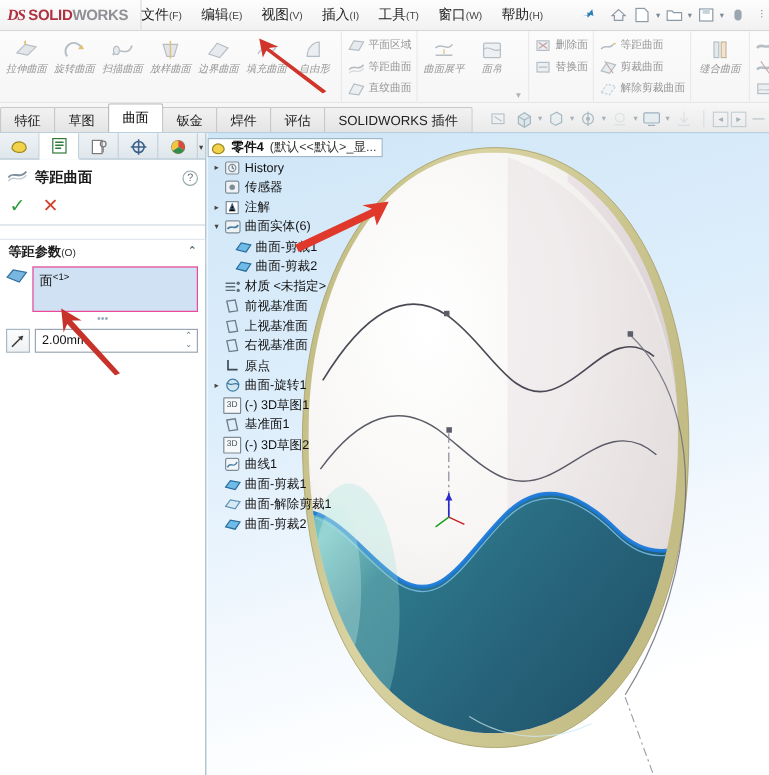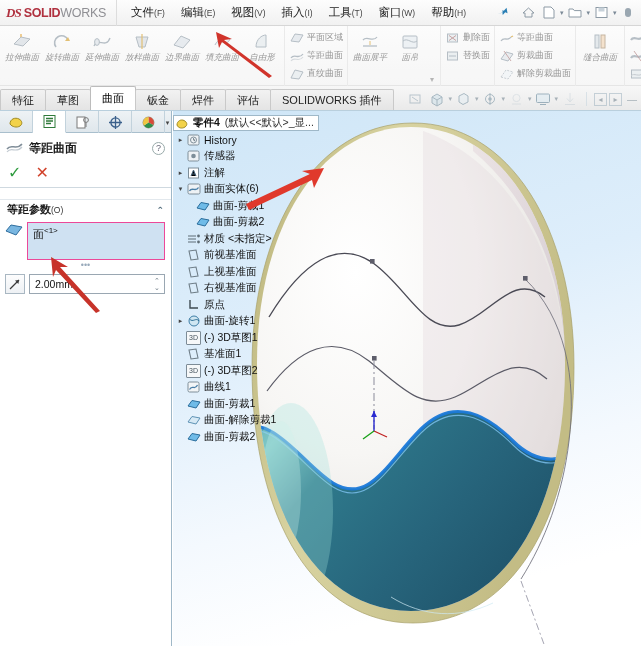--- a/index.html
+++ b/index.html
@@ -22,22 +22,22 @@
   }
   .logo {
     display:flex; align-items:center; height:26px; padding:0 10px 0 6px;
     border-right:1px solid #ddd;
   }
   .logo .ds {
     font-family:"Liberation Serif", serif; font-style:italic; font-weight:bold;
     font-size:13px; color:#b0313f; letter-spacing:-1px; margin-right:3px;
   }
   .logo .sw { font-weight:bold; font-size:12.5px; color:#b0313f; letter-spacing:-0.3px;}
-  .logo .sw i { font-style:normal; color:#8f8f94; font-weight:normal; }
-  .menus { display:flex; align-items:center; margin-left:14px; gap:16px; }
+  .logo .sw i { font-style:normal; color:#8f8f94; font-weight:bold; }
+  .menus { display:flex; align-items:center; gap:16px; }
   .menu-item { font-size:11.5px; color:#1a1a1a; white-space:nowrap; cursor:default; }
   .menu-item .mn { font-size:8.5px; color:#444; }
   .pin { margin-left:14px; color:#2a7fb5; font-size:12px; transform:rotate(35deg); }
   .qbar { margin-left:12px; display:flex; align-items:center; gap:3px; flex:1; }
   .qbtn {
     width:17px; height:17px; display:inline-flex; align-items:center; justify-content:center;
     color:#7b8996; font-size:12px;
   }
   .qcaret { font-size:7px; color:#7b8996; }
 
@@ -347,21 +347,21 @@
         </span>
         <span class="lbl">旋转曲面</span>
       </div>
       <div class="bigbtn">
         <span class="gi">
           <svg width="20" height="18" viewBox="0 0 20 18">
               <path d="M2 13 C6 4 14 16 18 5" fill="none" stroke="#9aa6b0" stroke-width="1.4"></path>
               <ellipse cx="5" cy="9" rx="2.4" ry="3.4" fill="#dde3e8" stroke="#9aa6b0"></ellipse>
             </svg>
         </span>
-        <span class="lbl">延伸曲面</span>
+        <span class="lbl">扫描曲面</span>
       </div>
       <div class="bigbtn">
         <span class="gi">
           <svg width="20" height="18" viewBox="0 0 20 18">
               <path d="M4 4 L16 4 L13 14 L7 14 Z" fill="#d8dde2" stroke="#9aa6b0"></path>
               <path d="M10 1 L10 16" stroke="#d8a840" stroke-width="1.2"></path>
             </svg>
         </span>
         <span class="lbl">放样曲面</span>
       </div>

